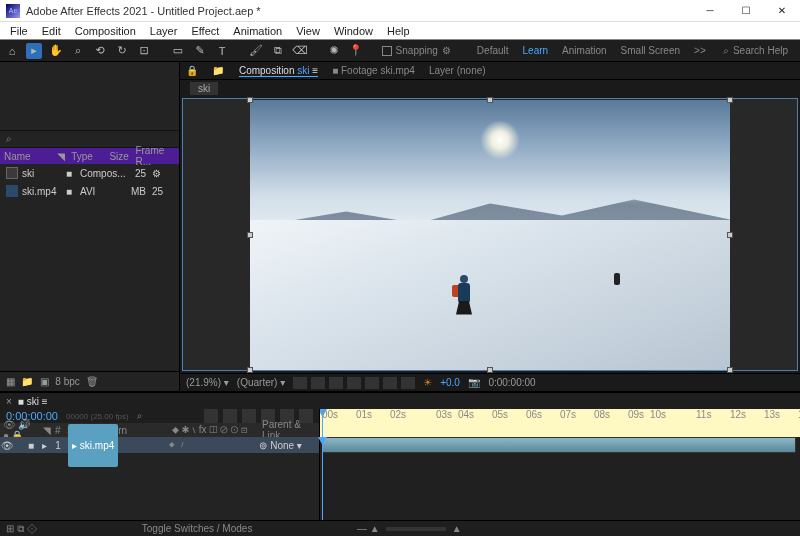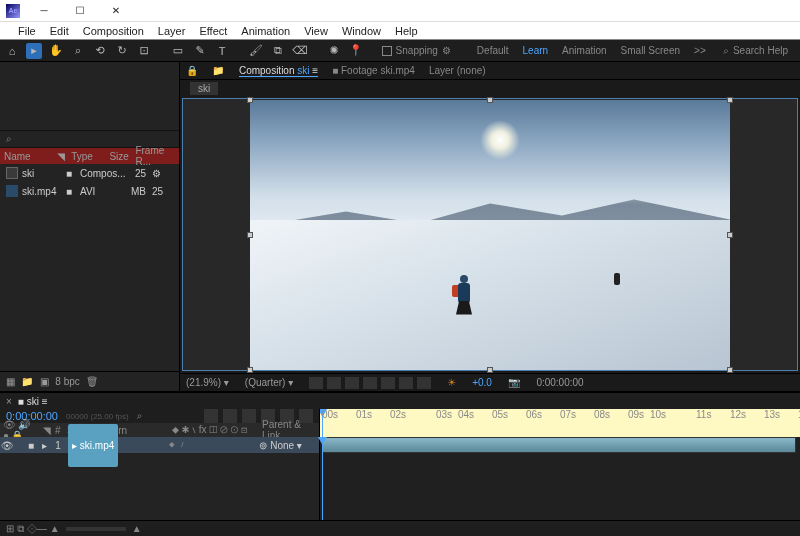--- a/index.html
+++ b/index.html
@@ -2,37 +2,37 @@
 <html><head>
 <meta charset="utf-8">
 <style>
 *{margin:0;padding:0;box-sizing:border-box;font-family:"Segoe UI",Arial,sans-serif;font-size:10px;user-select:none}
 body{width:800px;height:536px;background:#f0f0f0;overflow:hidden}
 .titlebar{height:22px;background:#fff;display:flex;align-items:center;padding-left:6px;border-bottom:1px solid #ddd}
 .titlebar .aeicon{width:14px;height:14px;background:linear-gradient(135deg,#00005b,#9999ff);color:#9999ff;display:flex;align-items:center;justify-content:center;font-size:7px;font-weight:bold;margin-right:6px}
 .titlebar .title{flex:1;font-size:11px;color:#333}
 .winbtns{display:flex}
 .winbtn{width:36px;height:22px;display:flex;align-items:center;justify-content:center;font-size:10px;color:#222}
-.menubar{height:18px;background:#fff;display:flex;align-items:center;padding-left:12px;border-bottom:1px solid #888;gap:2px}
+.menubar{height:18px;background:#fff;display:flex;align-items:center;padding-left:4px;border-bottom:1px solid #888;gap:2px}
 .menubar span{padding:0 6px;font-size:11px;color:#222}
 .app{height:496px;background:#1e1e1e;display:flex;flex-direction:column}
 .toolbar{height:22px;background:#1e1e1e;display:flex;align-items:center;padding:0 4px;gap:6px;border-bottom:1px solid #000}
 .tbicon{width:16px;height:16px;display:flex;align-items:center;justify-content:center;color:#b8b8b8;font-size:11px}
 .tbicon.sel{background:#2d6fb9;border-radius:2px}
 .tbspacer{width:6px}
 .snapbox{margin-left:auto;display:flex;align-items:center;gap:4px;color:#888;font-size:9px}
 .wsbar{display:flex;gap:14px;margin-left:20px;color:#888;font-size:9px}
 .wsbar .learn{color:#4da6ff}
 .searchbox{margin-left:auto;display:flex;align-items:center;gap:4px;color:#888;padding-right:8px}
 .mid{flex:1;display:flex;min-height:0}
 .proj{width:180px;background:#232323;display:flex;flex-direction:column;border-right:1px solid #000}
 .proj-tab{height:18px;display:flex;align-items:center;padding-left:6px;font-size:9px;color:#999;border-bottom:1px solid #000}
 .proj-empty{height:68px}
 .proj-search{height:18px;display:flex;align-items:center;padding-left:6px;color:#888;border-top:1px solid #111;border-bottom:1px solid #111}
-.proj-head{height:16px;background:#7f1d1d;display:flex;align-items:center;font-size:9px;color:#999}
+.proj-head{height:16px;background:#4c1d95;display:flex;align-items:center;font-size:9px;color:#999}
 .proj-head .col{padding:0 4px}
 .prow{height:18px;display:flex;align-items:center;font-size:9px;color:#ccc;padding-left:6px}
 .prow .icon{width:12px;height:12px;background:#555;margin-right:4px}
 .prow .icon.comp{background:#3a3a3a;border:1px solid #666}
 .prow .icon.mov{background:#2a4a6a}
 .proj-bottom{margin-top:auto;height:20px;display:flex;align-items:center;gap:6px;padding:0 6px;border-top:1px solid #000;color:#999}
 .viewer{flex:1;background:#1a1a1a;display:flex;flex-direction:column}
 .viewer-tabs{height:18px;display:flex;align-items:center;gap:14px;padding-left:6px;font-size:9px;color:#888;border-bottom:1px solid #000}
 .viewer-tabs .act{color:#ddd;border-bottom:1px solid #4da6ff}
 .viewer-sub{height:16px;display:flex;align-items:center;padding-left:10px;font-size:9px;color:#aaa}
@@ -45,21 +45,21 @@
 .skier{position:absolute;bottom:50px;left:200px;width:30px;height:45px}
 .skier .body{position:absolute;top:8px;left:8px;width:12px;height:20px;background:#1a3a5a;border-radius:3px}
 .skier .head{position:absolute;top:0;left:10px;width:8px;height:8px;background:#2a4a6a;border-radius:50%}
 .skier .pack{position:absolute;top:10px;left:2px;width:8px;height:12px;background:#c04020;border-radius:2px}
 .skier .legs{position:absolute;top:26px;left:6px;width:16px;height:14px;background:#1a1a1a;clip-path:polygon(20% 0,80% 0,100% 100%,0 100%)}
 .skier2{position:absolute;bottom:85px;right:110px;width:6px;height:12px;background:#222;border-radius:2px}
 .handle{position:absolute;width:6px;height:6px;background:#ccc;border:1px solid #555}
 .h-tl{top:-3px;left:-3px}.h-tc{top:-3px;left:50%;margin-left:-3px}.h-tr{top:-3px;right:-3px}
 .h-ml{top:50%;left:-3px;margin-top:-3px}.h-mr{top:50%;right:-3px;margin-top:-3px}
 .h-bl{bottom:-3px;left:-3px}.h-bc{bottom:-3px;left:50%;margin-left:-3px}.h-br{bottom:-3px;right:-3px}
-.viewer-status{height:18px;display:flex;align-items:center;gap:16px;padding:0 6px;font-size:9px;color:#999;border-top:1px solid #000}
+.viewer-status{height:18px;display:flex;align-items:center;gap:8px;padding:0 6px;font-size:9px;color:#999;border-top:1px solid #000}
 .viewer-status span{white-space:nowrap}
 .vsicons{display:flex;gap:4px}
 .vsicons i{width:14px;height:12px;background:#333;display:block}
 .tl{height:145px;background:#1e1e1e;display:flex;flex-direction:col;border-top:2px solid #000;flex-direction:column}
 .tl-tabs{height:16px;display:flex;align-items:center;gap:6px;padding-left:6px;font-size:9px;color:#999}
 .tl-tabs .act{color:#ddd}
 .tl-head{height:28px;display:flex}
 .tl-left{width:320px;display:flex;flex-direction:column;border-right:1px solid #000}
 .tl-time{flex:1;display:flex;align-items:center;padding-left:6px;gap:8px}
 .tl-time .tc{color:#4da6ff;font-size:11px}
@@ -86,20 +86,21 @@
 .tl-bottom{height:16px;display:flex;align-items:center;font-size:8px;color:#888;border-top:1px solid #000;padding:0 6px}
 .tl-bottom .tsm{flex:0 0 320px;text-align:center}
 .tl-bottom .zoom{display:flex;align-items:center;gap:6px}
 .tl-bottom .zoom i{width:60px;height:4px;background:#333;display:block}
 </style>
 </head>
 <body>
 
 <div class="titlebar">
   <div class="aeicon">Ae</div>
+  <div class="title">Adobe After Effects 2021 - Untitled Project.aep *</div>
   <div class="winbtns">
     <div class="winbtn">─</div>
     <div class="winbtn">☐</div>
     <div class="winbtn">✕</div>
   </div>
 </div>
 
 <div class="menubar">
   <span>File</span>
   <span>Edit</span>
@@ -300,16 +301,17 @@
           <span style="width:60px">⊚ <span>None</span> ▾</span>
         </div>
       </div>
       <div class="tl-track-right">
         <div class="clip"></div>
         <div class="playhead"></div>
       </div>
     </div>
     <div class="tl-bottom">
       <span>⊞ ⧉ ⟐</span>
+      <span class="tsm">Toggle Switches / Modes</span>
       <div class="zoom">— ▲ <i></i> ▲</div>
     </div>
   </div>
 </div>
 
 </body></html>

